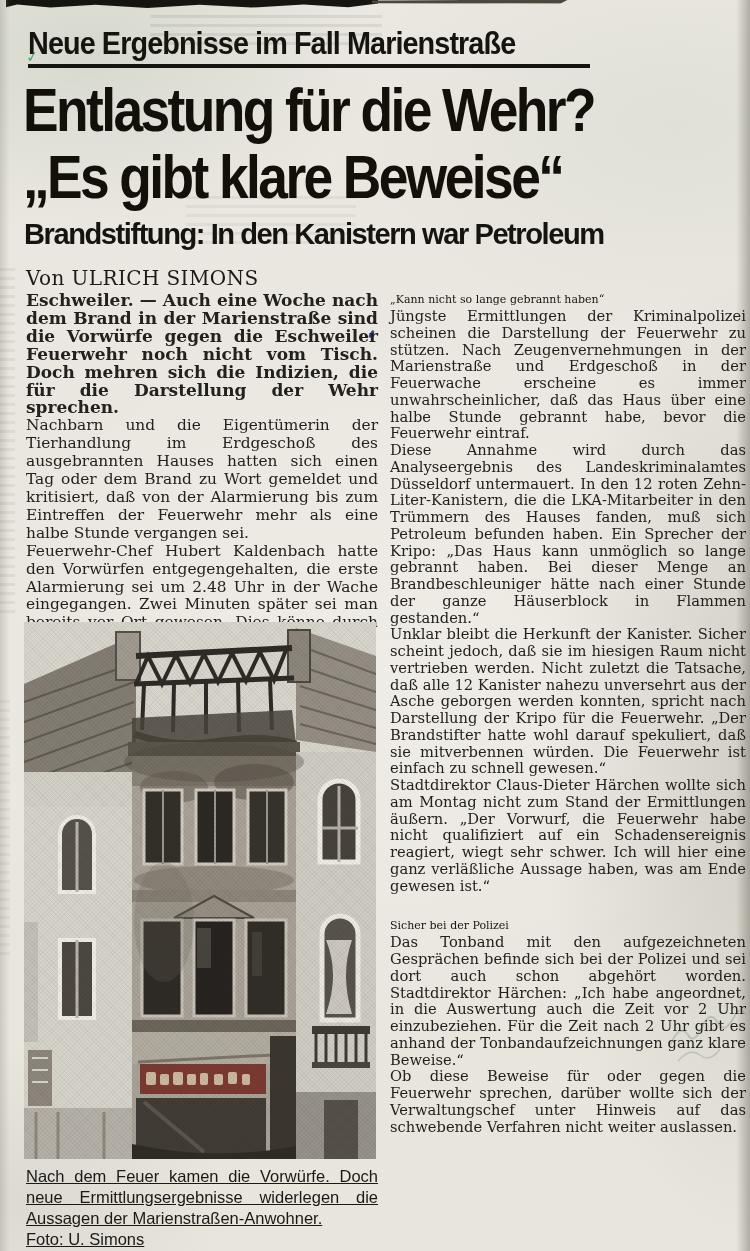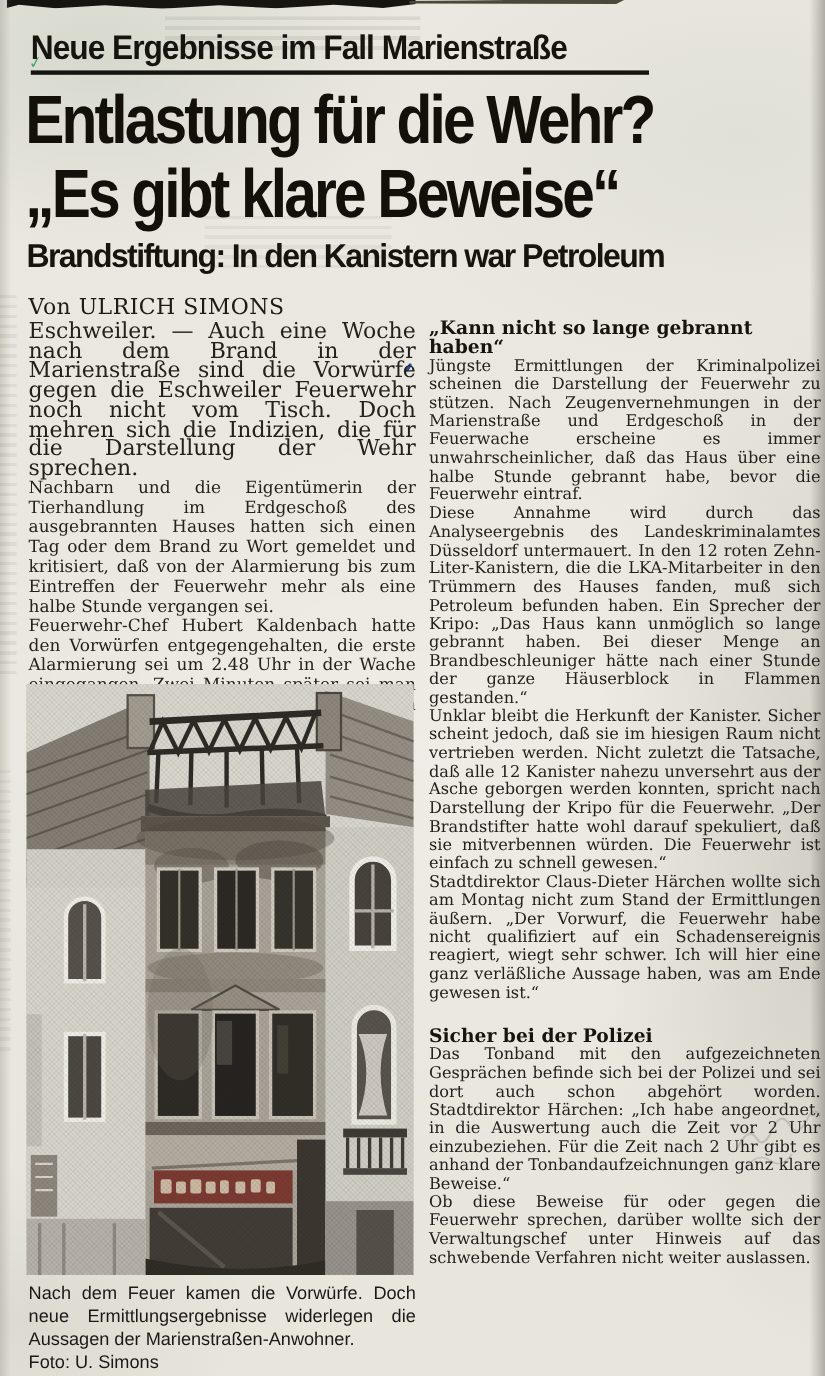--- a/index.html
+++ b/index.html
@@ -45,35 +45,35 @@
     font-weight:700;color:#121009;font-size:62px;letter-spacing:-3px;line-height:67px;
     transform:scaleX(.86);transform-origin:left;white-space:nowrap;}
   .subhead{position:absolute;left:24px;top:217px;font-family:"Liberation Sans",sans-serif;
     font-weight:700;font-size:30px;letter-spacing:-1.5px;color:#16140f;
     transform:scaleX(.97);transform-origin:left;white-space:nowrap;}
   
   .byline{position:absolute;left:26px;top:266px;font-size:20px;letter-spacing:.4px;color:#1d1b18;}
   .colL{position:absolute;left:26px;top:292px;width:352px;font-size:15.4px;line-height:17.9px;
     text-align:justify;hyphens:auto;}
   .colL p{margin:0;}
-  .colL .lead{font-weight:400;font-size:20px;}
+  .colL .lead{font-weight:700;font-size:17px;}
   .colR{position:absolute;left:390px;top:268px;width:356px;font-size:14.7px;line-height:16.75px;
     text-align:justify;hyphens:auto;}
   .colR p{margin:0;}
-  .colR h3{margin:23px 0 0 0;font-size:17px;line-height:17px;font-weight:700;color:#16140f;text-align:left;}
+  .colR h3{margin:23px 0 0 0;font-size:11px;line-height:17px;font-weight:400;color:#16140f;text-align:left;}
   
   .photo{position:absolute;left:24px;top:622px;width:352px;height:537px;background:#cfccc4;}
   .photo svg{display:block;}
   .halftone{position:absolute;inset:0;pointer-events:none;opacity:.55;
     background:
       repeating-linear-gradient(45deg, rgba(25,23,19,.09) 0 1px, transparent 1px 3px),
       repeating-linear-gradient(-45deg, rgba(25,23,19,.07) 0 1px, transparent 1px 3px);}
   .caption{position:absolute;left:26px;top:1166px;width:352px;
     font-family:"Liberation Sans",sans-serif;font-size:16.5px;line-height:21px;
-    text-align:justify;color:#1b1916;}
+    text-align:justify;color:#1b1916;text-decoration:underline;}
   .credit{}
 </style>
 </head>
 <body>
 
 <div id="paper">
 
   <div class="torn-a"></div>
   <div class="torn-b"></div>
   <div class="edge-shade-right"></div>

